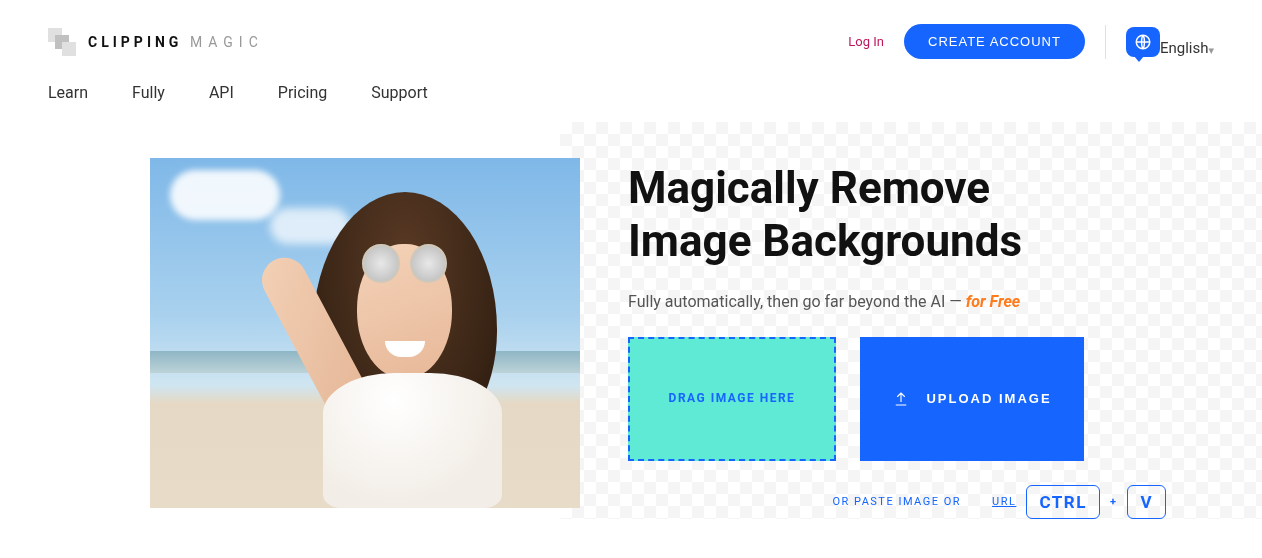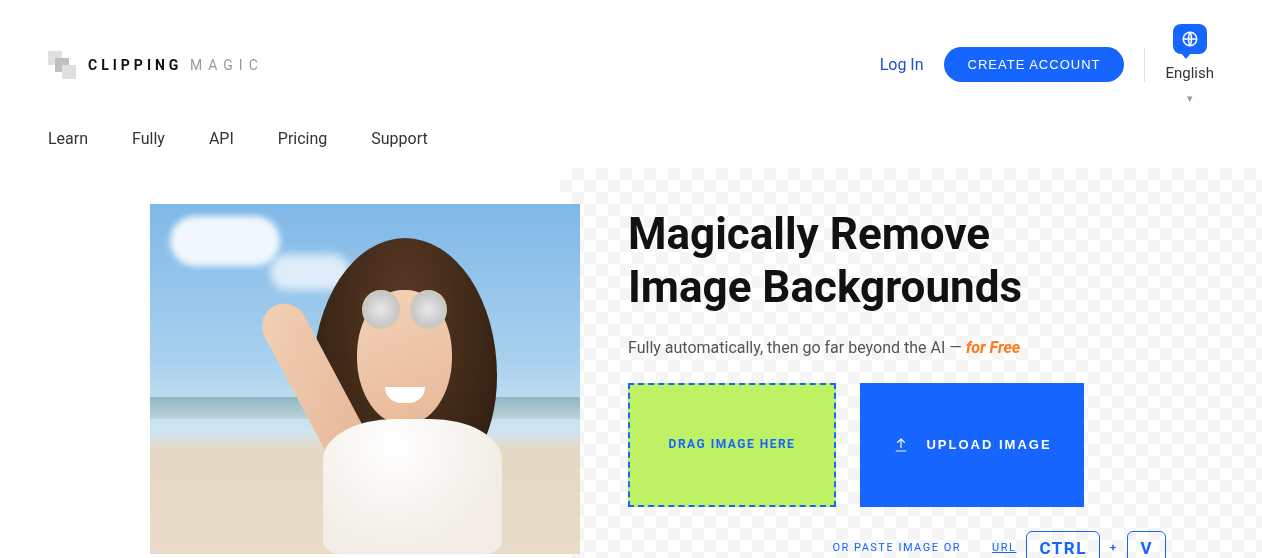--- a/index.html
+++ b/index.html
@@ -8,24 +8,24 @@
 
 .header { display: flex; align-items: center; justify-content: space-between; padding: 24px 48px 16px 48px; }
 .header-left { display: flex; align-items: center; gap: 12px; }
 .logo-icon { width: 28px; height: 28px; position: relative; }
 .logo-icon .sq1 { position: absolute; width: 14px; height: 14px; background: #e0e0e0; top: 0; left: 0; }
 .logo-icon .sq2 { position: absolute; width: 14px; height: 14px; background: #c0c0c0; top: 7px; left: 7px; }
 .logo-icon .sq3 { position: absolute; width: 14px; height: 14px; background: #e0e0e0; top: 14px; left: 14px; }
 .brand { font-size: 14px; letter-spacing: 4px; font-weight: 700; color: #111; }
 .brand .light { font-weight: 400; color: #999; letter-spacing: 6px; }
 .header-right { display: flex; align-items: center; gap: 20px; }
-.login { font-size: 16px; color: #1d4ed8; cursor: pointer; }
+.login { font-size: 13px; color: #be185d; cursor: pointer; }
 .create-account { background: #1665ff; color: #fff; font-size: 13px; font-weight: 400; letter-spacing: 1px; padding: 10px 24px; border-radius: 22px; border: none; cursor: pointer; }
 .divider-v { width: 1px; height: 34px; background: #e0e0e0; }
-.lang-wrap { display: flex; align-items: center; gap: 10px; cursor: pointer; flex-direction: column; }
+.lang-wrap { display: flex; align-items: flex-end; cursor: pointer; }
 .globe-badge { width: 34px; height: 30px; background: #1665ff; border-radius: 8px; display: flex; align-items: center; justify-content: center; position: relative; }
 .globe-badge::after { content: ''; position: absolute; bottom: -5px; left: 8px; width: 0; height: 0; border-left: 5px solid transparent; border-right: 5px solid transparent; border-top: 6px solid #1665ff; }
 .lang-label { font-size: 15px; color: #333; }
 .chevron { font-size: 11px; color: #999; }
 
 
 .nav { display: flex; gap: 44px; padding: 8px 48px 20px 48px; }
 .nav a { font-size: 16px; color: #333; text-decoration: none; cursor: pointer; }
 
 
@@ -54,21 +54,21 @@
 .hero-img .smile { position: absolute; width: 16%; height: 5%; left: 39%; top: 48%; background: #fff; border-radius: 0 0 20px 20px; }
 .hero-img .arm { position: absolute; width: 18%; height: 55%; left: 2%; top: 20%; background: linear-gradient(135deg,#f3d0b5,#e4b595); border-radius: 40px; transform: rotate(-28deg); }
 .hero-img .top { position: absolute; width: 72%; height: 42%; left: 14%; top: 58%; background: radial-gradient(circle at 40% 20%, #fff, #f2ede6 70%); border-radius: 40% 40% 10% 10% / 30% 30% 10% 10%; }
 
 .hero-text { position: relative; z-index: 1; flex: 1; padding-top: 4px; }
 h1 { font-size: 44px; font-weight: 700; line-height: 1.2; color: #111; margin-bottom: 24px; }
 .subtitle { font-size: 16px; color: #555; margin-bottom: 26px; }
 .subtitle .free { font-style: italic; font-weight: 700; color: #ff7a1a; }
 
 .actions { display: flex; gap: 24px; margin-bottom: 24px; }
-.drag-box { width: 208px; height: 124px; border: 2px dashed #1665ff; background: #bef264; display: flex; align-items: center; justify-content: center; text-align: center; font-size: 12px; font-weight: 700; letter-spacing: 1.5px; color: #1665ff; cursor: pointer; line-height: 1.8; }
+.drag-box { width: 208px; height: 124px; border: 2px dashed #1665ff; background: #5eead4; display: flex; align-items: center; justify-content: center; text-align: center; font-size: 12px; font-weight: 700; letter-spacing: 1.5px; color: #1665ff; cursor: pointer; line-height: 1.8; }
 .upload-box { width: 224px; height: 124px; background: #1665ff; display: flex; align-items: center; justify-content: center; gap: 16px; font-size: 13px; font-weight: 600; letter-spacing: 2px; color: #fff; border: none; cursor: pointer; }
 .upload-ico { width: 18px; height: 18px; }
 
 .paste-row { display: flex; align-items: center; justify-content: flex-end; gap: 10px; font-size: 11px; letter-spacing: 1.5px; color: #1665ff; padding-right: 48px; }
 .paste-row .underline { text-decoration: underline; margin-left: 21px; }
 .key { border: 1.5px solid #1665ff; border-radius: 6px; padding: 6px 12px; font-size: 17px; font-weight: 700; color: #1665ff; }
 .plus { color: #1665ff; font-weight: 700; }
 </style>
 </head>
 <body>

